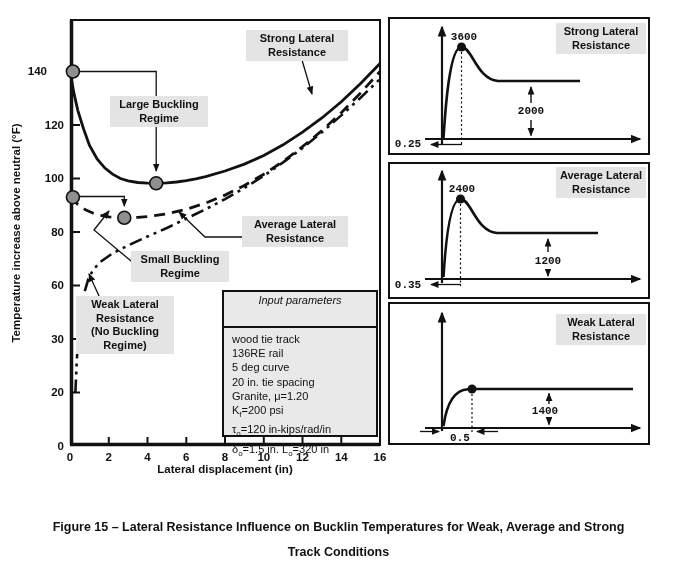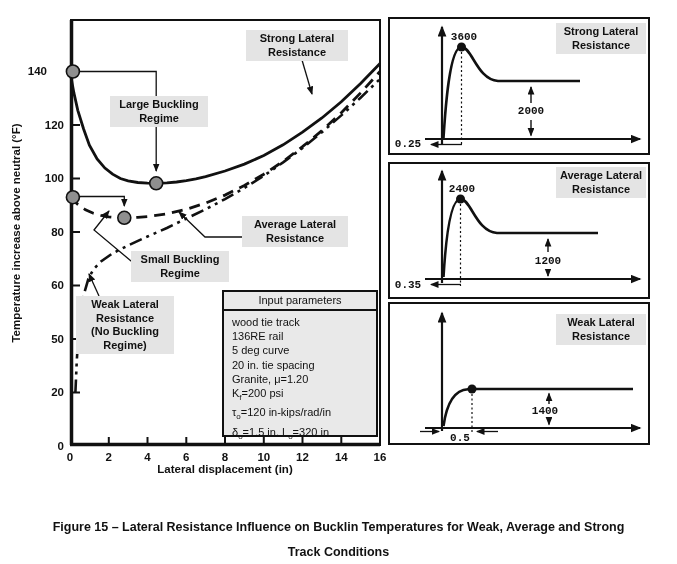--- a/index.html
+++ b/index.html
@@ -9,22 +9,22 @@
   svg{position:absolute;left:0;top:0;}
   .lbl{background:#e4e4e4;font-weight:bold;font-size:11px;line-height:13.5px;
        text-align:center;white-space:pre-line;padding:2px 3px;}
   .num{font-weight:bold;font-size:11px;text-align:center;line-height:13px;font-family:Liberation Mono, monospace;}
   .tick{font-weight:bold;font-size:11.5px;line-height:14px;}
   .tick.y{text-align:right;width:26px;}
   .tick.x{text-align:center;width:30px;}
   .axis-title{font-weight:bold;font-size:11.5px;text-align:center;}
   .panel-box{border:2px solid #111;background:transparent;}
   .inparams{border:2px solid #111;background:#e9e9e9;font-size:11px;}
-  .inparams .hd{font-size:11px;text-align:center;padding:2px 0 3px 0;
-                border-bottom:2px solid #111;}
+  .inparams .hd{font-size:11px;text-align:center;padding:2px 0 20px 0;
+                border-bottom:2px solid #111;font-style:italic;}
   .inparams .bd{padding:4px 0 0 8px;line-height:14.2px;}
   .inparams sub{font-size:8px;}
   .caption{font-weight:bold;font-size:12.5px;line-height:25px;text-align:center;}
   .yaxis-title{transform:rotate(-90deg);}
 </style>
 </head>
 <body>
 
 <div id="fig">
 
@@ -113,21 +113,21 @@
       <circle cx="472" cy="389" r="4.5" fill="#111"></circle>
       <line x1="420" y1="431.5" x2="439" y2="431.5" stroke="#111" stroke-width="1.3" marker-end="url(#ah)"></line>
       <line x1="498" y1="431.5" x2="477" y2="431.5" stroke="#111" stroke-width="1.3" marker-end="url(#ah)"></line>
       <line x1="549" y1="404" x2="549" y2="393.5" stroke="#111" stroke-width="1.4" marker-end="url(#ah)"></line>
       <line x1="549" y1="418" x2="549" y2="424.5" stroke="#111" stroke-width="1.4" marker-end="url(#ah)"></line>
     </g>
   </svg>
 
   <div class="abs tick y" style="left:38px;top:439px;">0</div>
   <div class="abs tick y" style="left:38px;top:385px;">20</div>
-  <div class="abs tick y" style="left:38px;top:332px;">50</div>
+  <div class="abs tick y" style="left:38px;top:332px;">30</div>
   <div class="abs tick y" style="left:38px;top:278px;">60</div>
   <div class="abs tick y" style="left:38px;top:225px;">80</div>
   <div class="abs tick y" style="left:38px;top:171px;">100</div>
   <div class="abs tick y" style="left:38px;top:118px;">120</div>
   <div class="abs tick y" style="left:21px;top:64px;">140</div>
 
   <div class="abs tick x" style="left:55px;top:450px;">0</div>
   <div class="abs tick x" style="left:93.8px;top:450px;">2</div>
   <div class="abs tick x" style="left:132.5px;top:450px;">4</div>
   <div class="abs tick x" style="left:171.3px;top:450px;">6</div>

